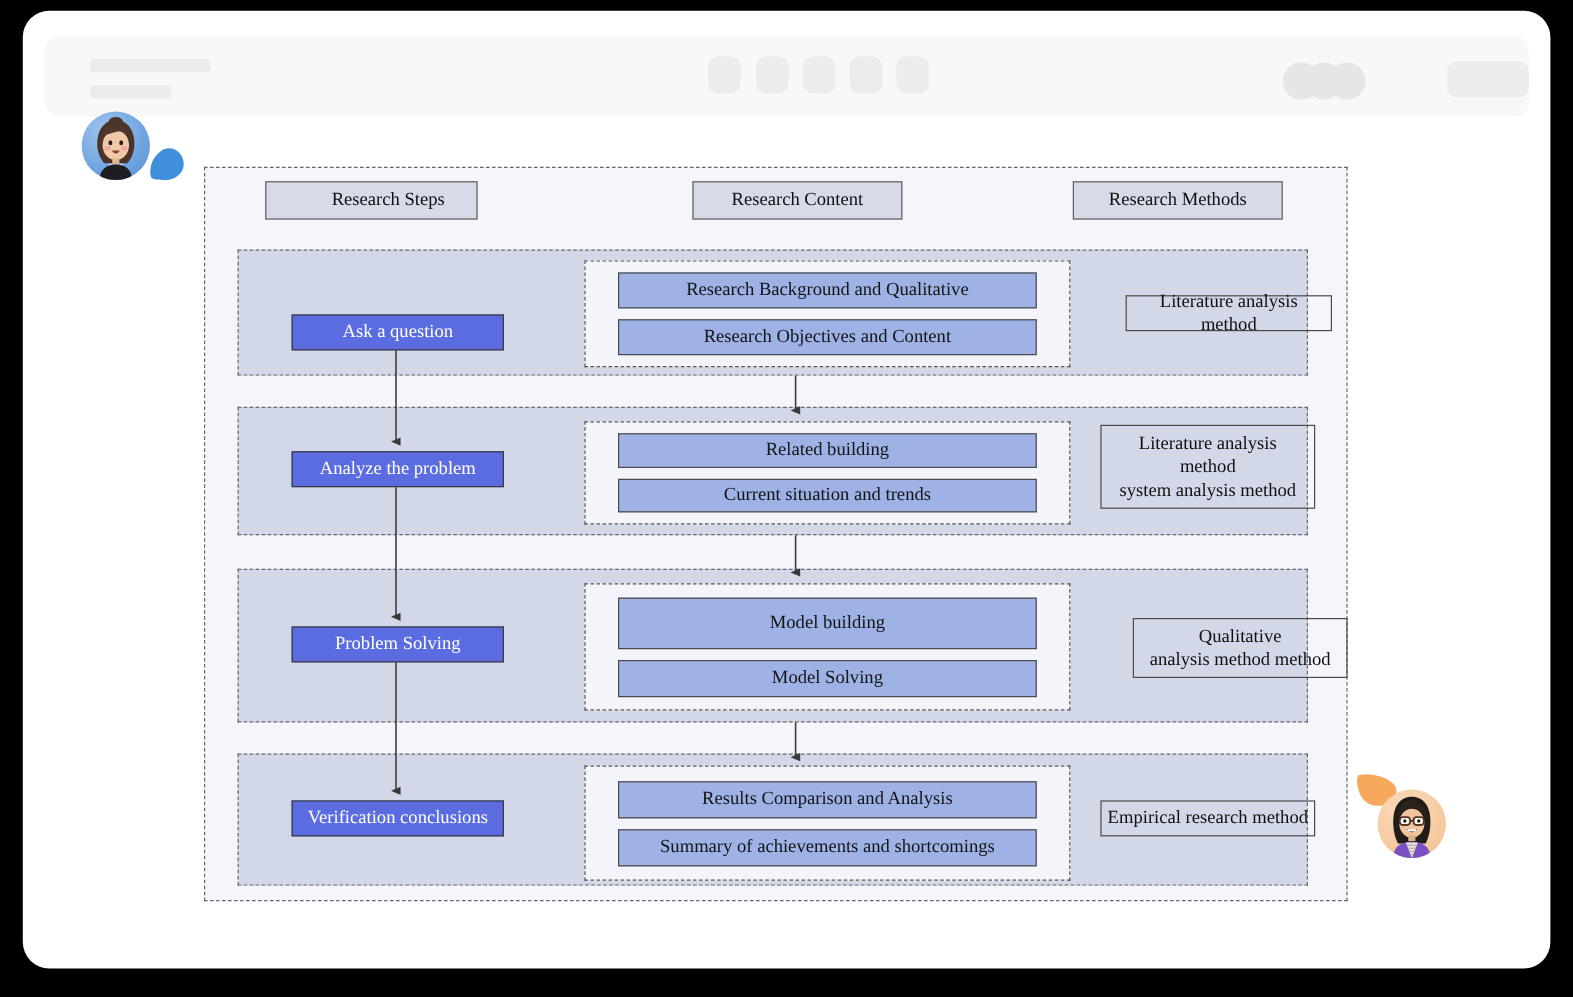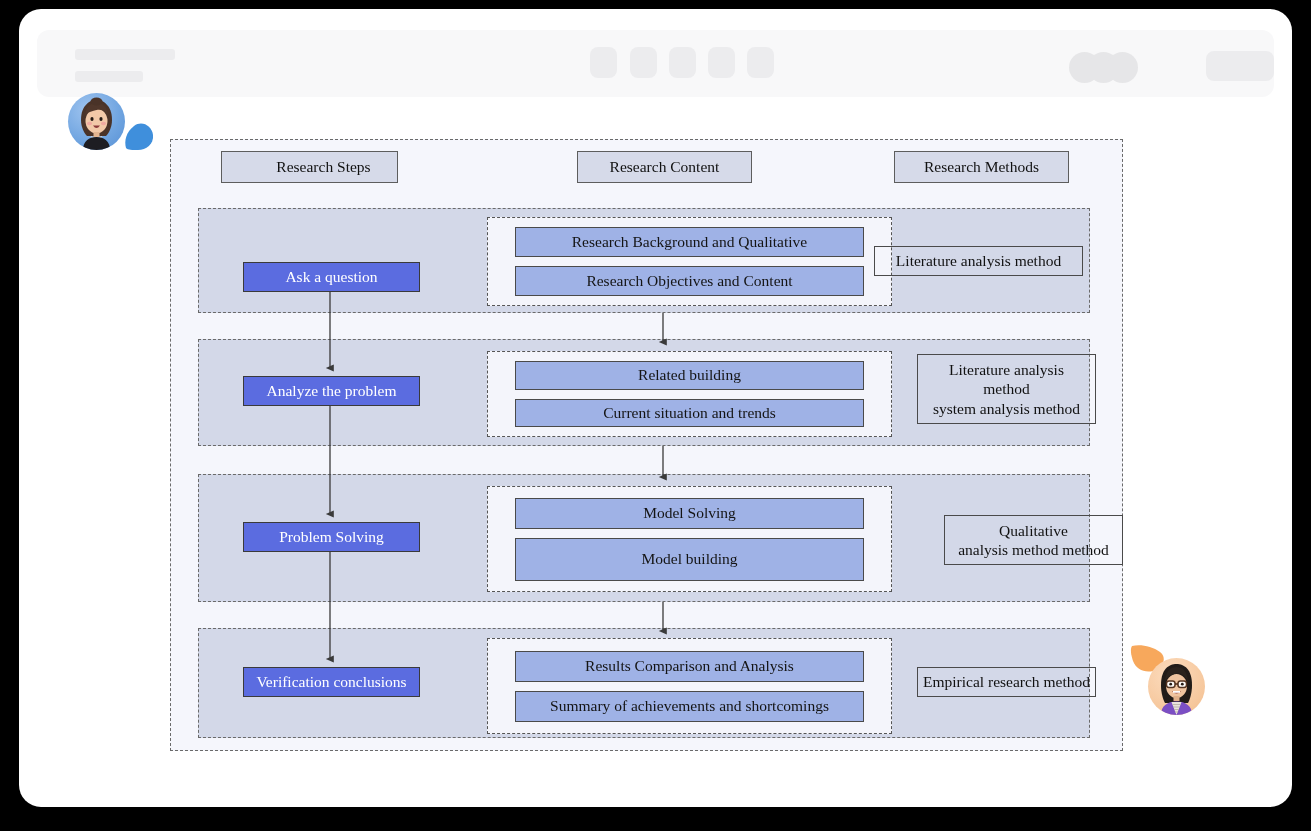--- a/index.html
+++ b/index.html
@@ -160,21 +160,21 @@
     color: #111;
     font-size: 15.5px;
     line-height: 1.25;
     text-align: center;
     display: flex;
     align-items: center;
     justify-content: center;
     padding: 2px 4px;
     white-space: pre-line;
   }
-  #method-1 { left: 675px; top: 37px; width: 209px; height: 30px; }
+  #method-1 { left: 739px; top: 37px; width: 172px; height: 30px; }
   #method-2 { left: 718px; top: 14px; width: 179px; height: 70px; }
   #method-3 { left: 718px; top: 40px; width: 179px; height: 50px; margin-left: 27px; }
   #method-4 { left: 718px; top: 38px; width: 179px; height: 30px; }
 
   
   #arrow-layer {
     position: absolute;
     left: 0; top: 0;
     width: 953px; height: 612px;
     pointer-events: none;
@@ -250,22 +250,22 @@
 
       <div id="method-2" class="method-box">Literature analysis
 method
 system analysis method</div>
     </div>
 
     <div id="row-3" class="stage-row">
       <div id="step-3" class="step-box">Problem Solving</div>
 
       <div id="group-3" class="content-group">
+        <div class="content-box cb-h44">Model building</div>
         <div class="content-box cb-h30">Model Solving</div>
-        <div class="content-box cb-h44">Model building</div>
       </div>
 
       <div id="method-3" class="method-box">Qualitative
 analysis method  method</div>
     </div>
 
     <div id="row-4" class="stage-row">
       <div id="step-4" class="step-box">Verification conclusions</div>
 
       <div id="group-4" class="content-group">

